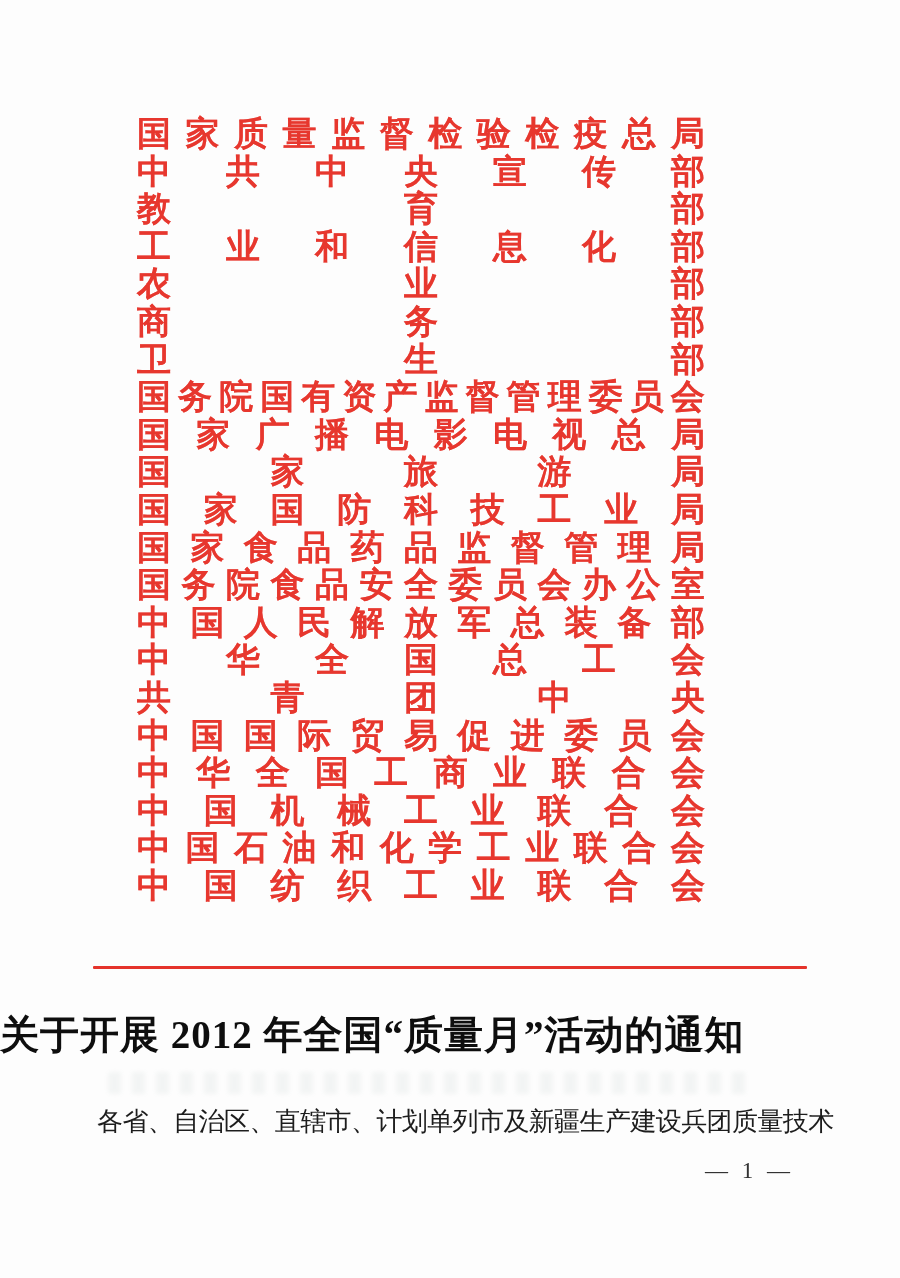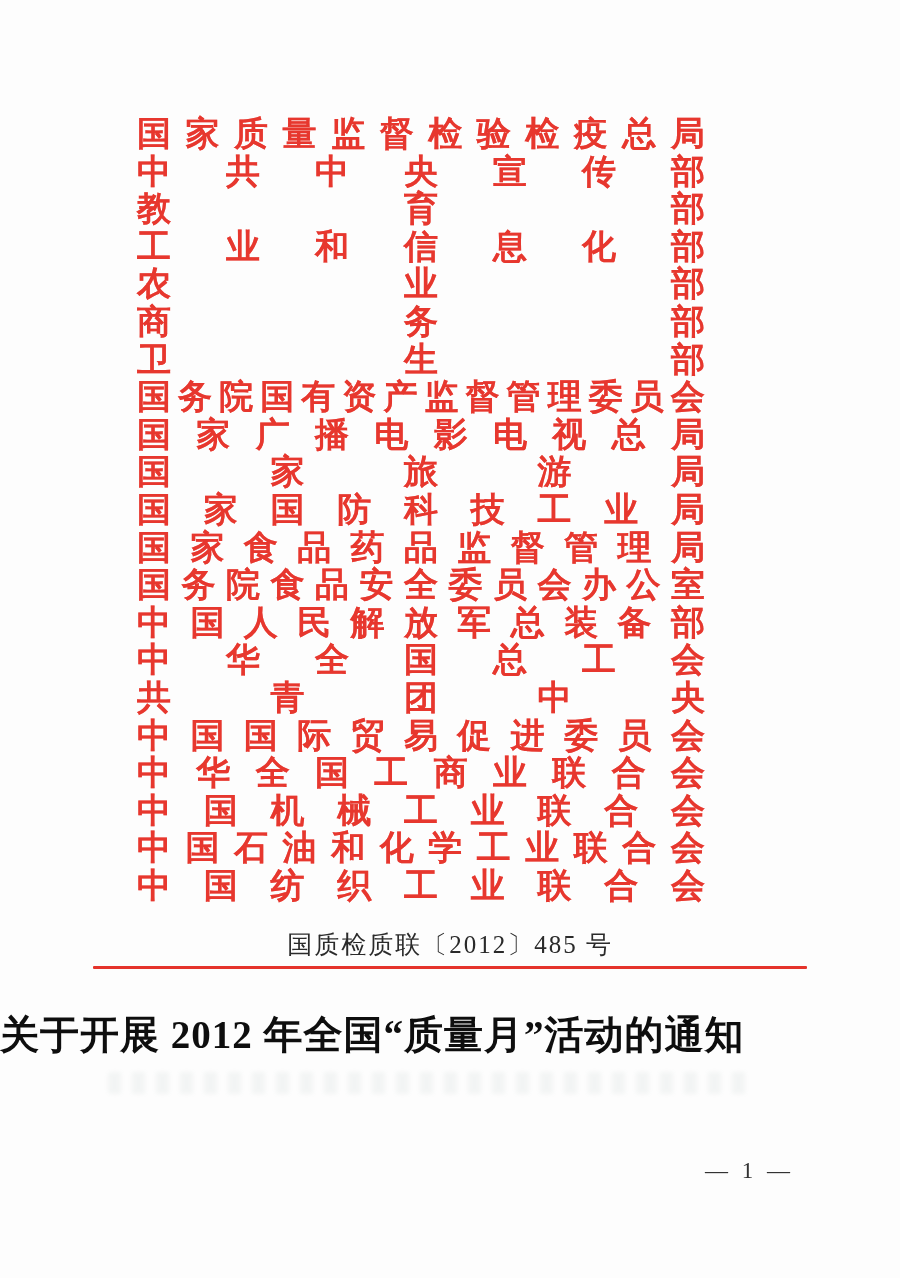--- a/index.html
+++ b/index.html
@@ -310,24 +310,24 @@
         <span>纺</span>
         <span>织</span>
         <span>工</span>
         <span>业</span>
         <span>联</span>
         <span>合</span>
         <span>会</span>
       </div>
     </div>
 
-  <div class="doc-number">国质检质联〔2012〕485 号</div>
 
   <div class="red-rule"></div>
 
   <div class="doc-title">关于开展 2012 年全国“质量月”活动的通知</div>
 
   <div class="ghost-line"></div>
 
+  <div class="body-line">各省、自治区、直辖市、计划单列市及新疆生产建设兵团质量技术</div>
 
   <div class="page-number">— 1 —</div>
 
 </div>
 
 </body></html>

